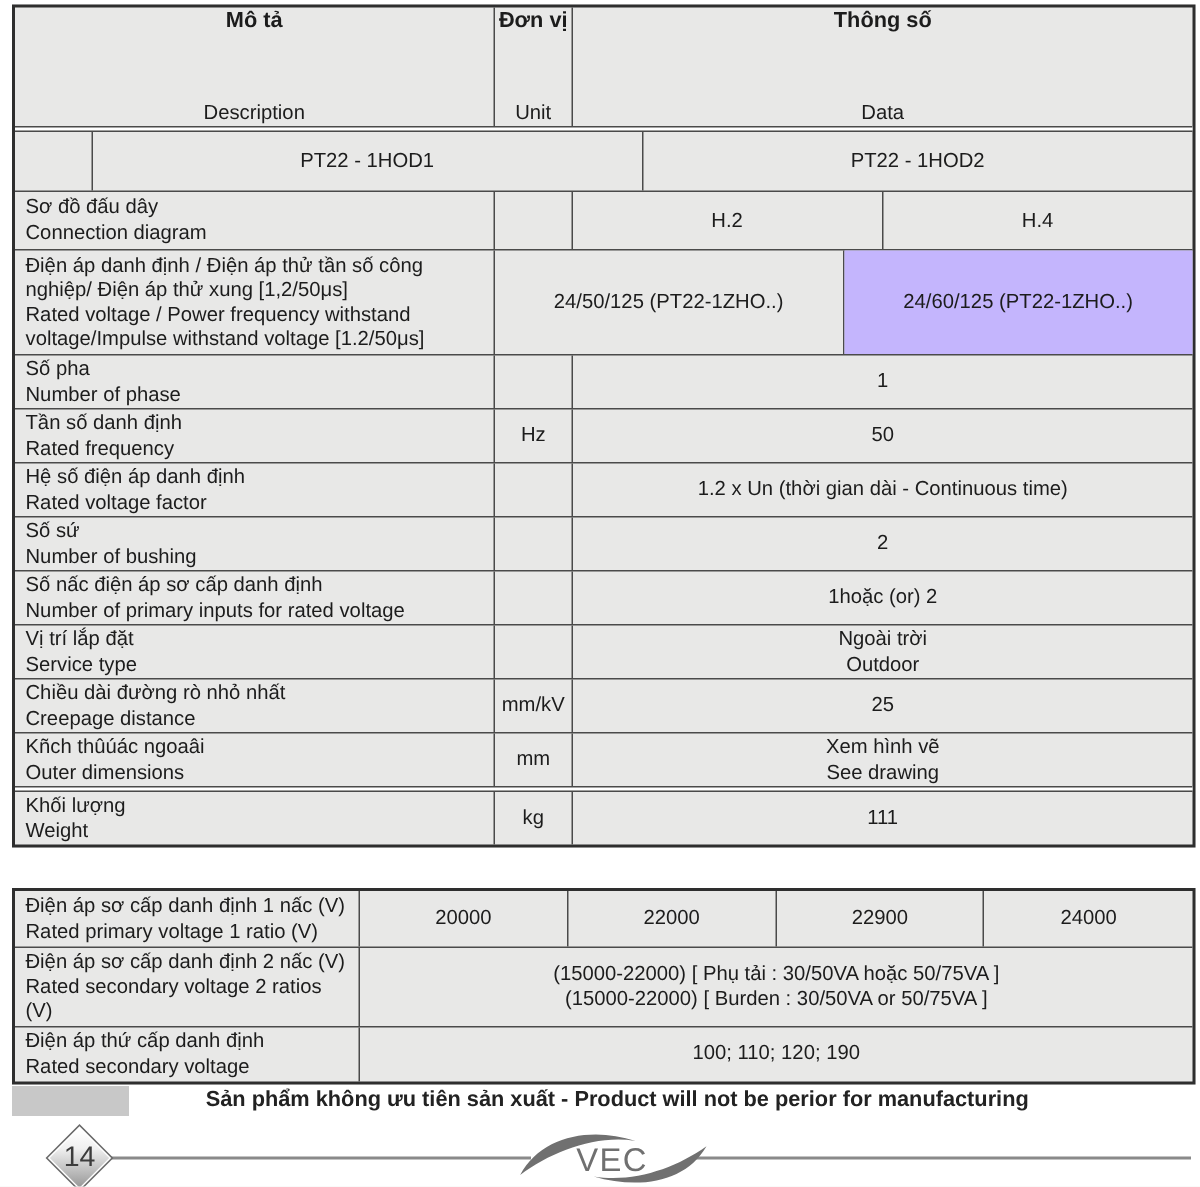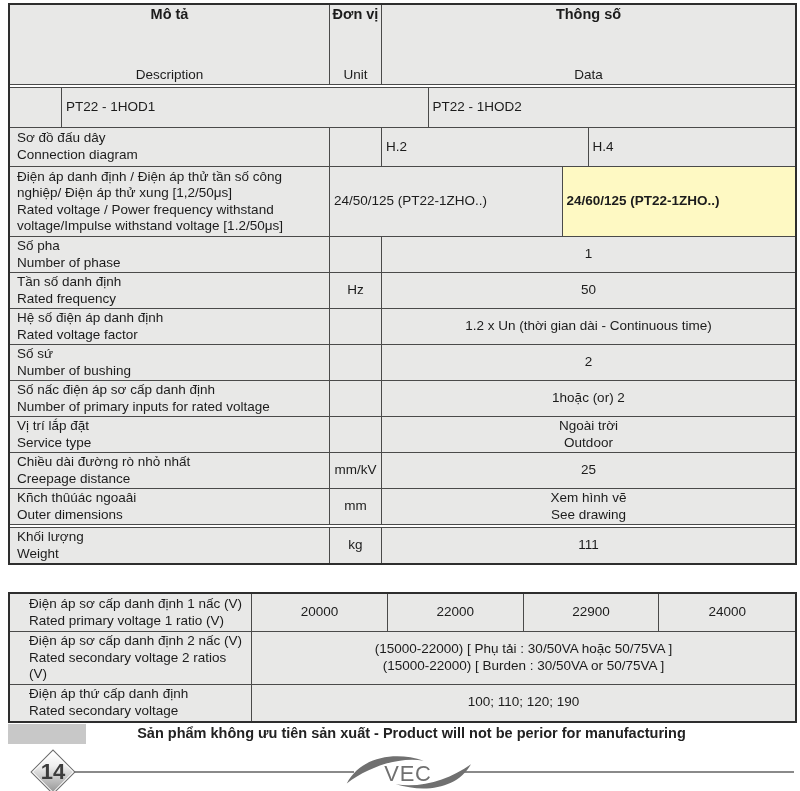--- a/index.html
+++ b/index.html
@@ -36,39 +36,39 @@
     text-align:center;
   }
   .cell-data {
     flex:1 1 auto;
     display:flex; flex-direction:column; align-items:center; justify-content:center;
     text-align:center; padding:1px 4px;
   }
   .data-split { flex:1 1 auto; display:flex; align-items:stretch; }
   .data-split .sub {
     flex:1 1 50%;
-    display:flex; align-items:center; justify-content:flex-start;
+    display:flex; align-items:center; justify-content:center;
     text-align:center; padding:11px 4px;
   }
   .data-split .sub.first { border-right:1.3px solid #4a4a4a; }
-  .data-split .sub.hl { background:#fef9c3;font-weight:bold; }
+  .data-split .sub.hl { background:#c4b5fd; }
 
   .hdr-vi { font-weight:bold; font-size:14.5px; text-align:center; }
   .hdr-en { font-size:13.5px; text-align:center;margin-top:44px; }
   .spec-table .header .cell-desc { justify-content:center; }
   .row.tall { min-height:70px; }
 
   
   .ratio-table {
     position:absolute; left:8px; top:592px; width:789px;
     border:2px solid #2e2e2e;
     background:#e8e8e7;
     font-size:13.5px; line-height:16.5px;
   }
-  .ratio-table .row { min-height:37px;padding-left:12px; }
+  .ratio-table .row { min-height:37px; }
   .ratio-table .cell-desc { width:230px; flex:0 0 230px; }
   .ratio-table .vcell {
     flex:1 1 25%;
     display:flex; align-items:center; justify-content:center;
     border-right:1.3px solid #4a4a4a; text-align:center;
   }
   .ratio-table .vcell:last-child { border-right:none; }
   .ratio-table .cell-data { justify-content:center; }
 
   
@@ -87,21 +87,21 @@
   .page-diamond {
     position:absolute; left:37px; top:8px; width:32px; height:32px;
     transform:rotate(45deg);
     background:linear-gradient(135deg, #ffffff 5%, #f0f0f0 35%, #9a9a9a 95%);
     border:1px solid #6a6a6a;
     box-shadow:0 0 0 1px #fff inset;
   }
   .page-num {
     position:absolute; left:37px; top:8px; width:32px; height:32px;
     display:flex; align-items:center; justify-content:center;
-    font-size:22px; color:#3c3c3c;font-weight:bold;
+    font-size:19px; color:#3c3c3c;
   }
   .logo { position:absolute; left:338px; top:1px; }
 </style>
 </head>
 <body>
 
 <div class="page">
 
   <div class="spec-table">
 

